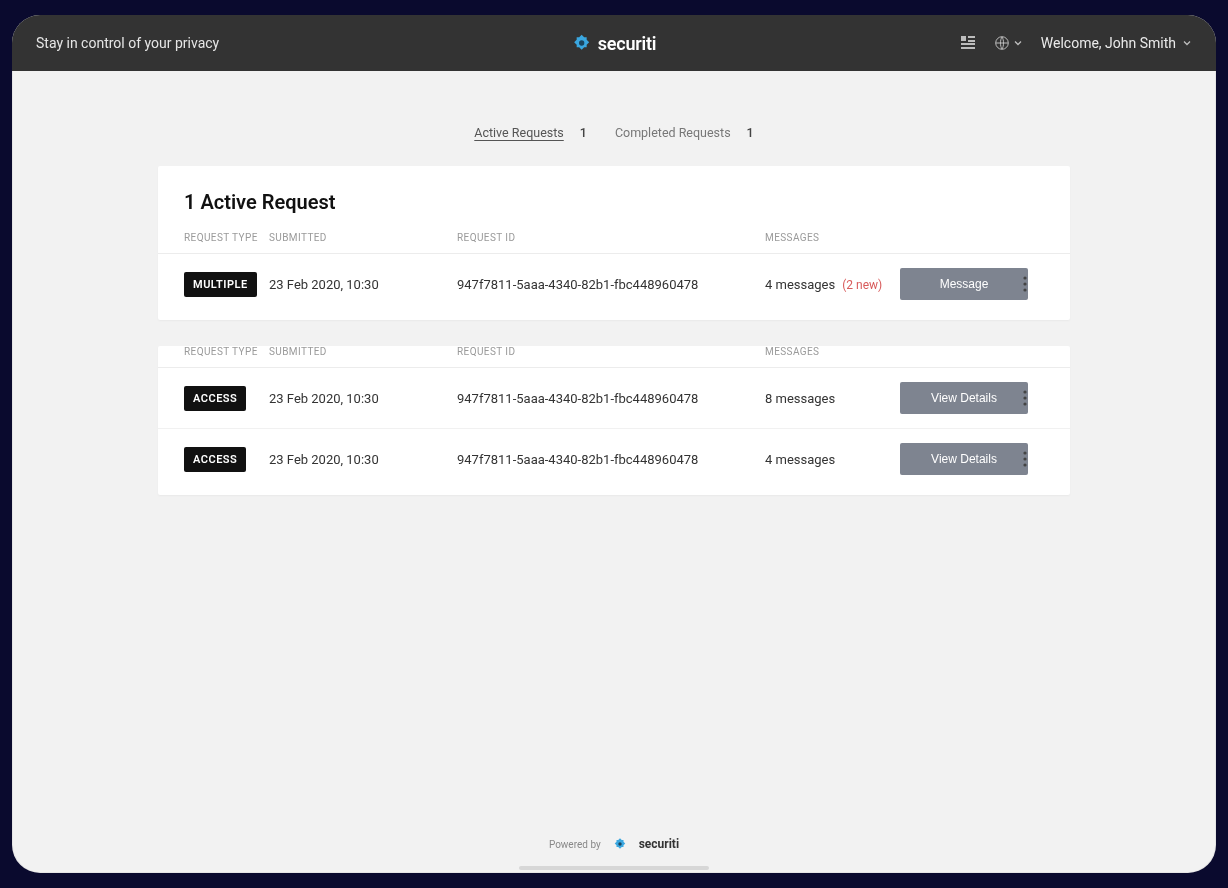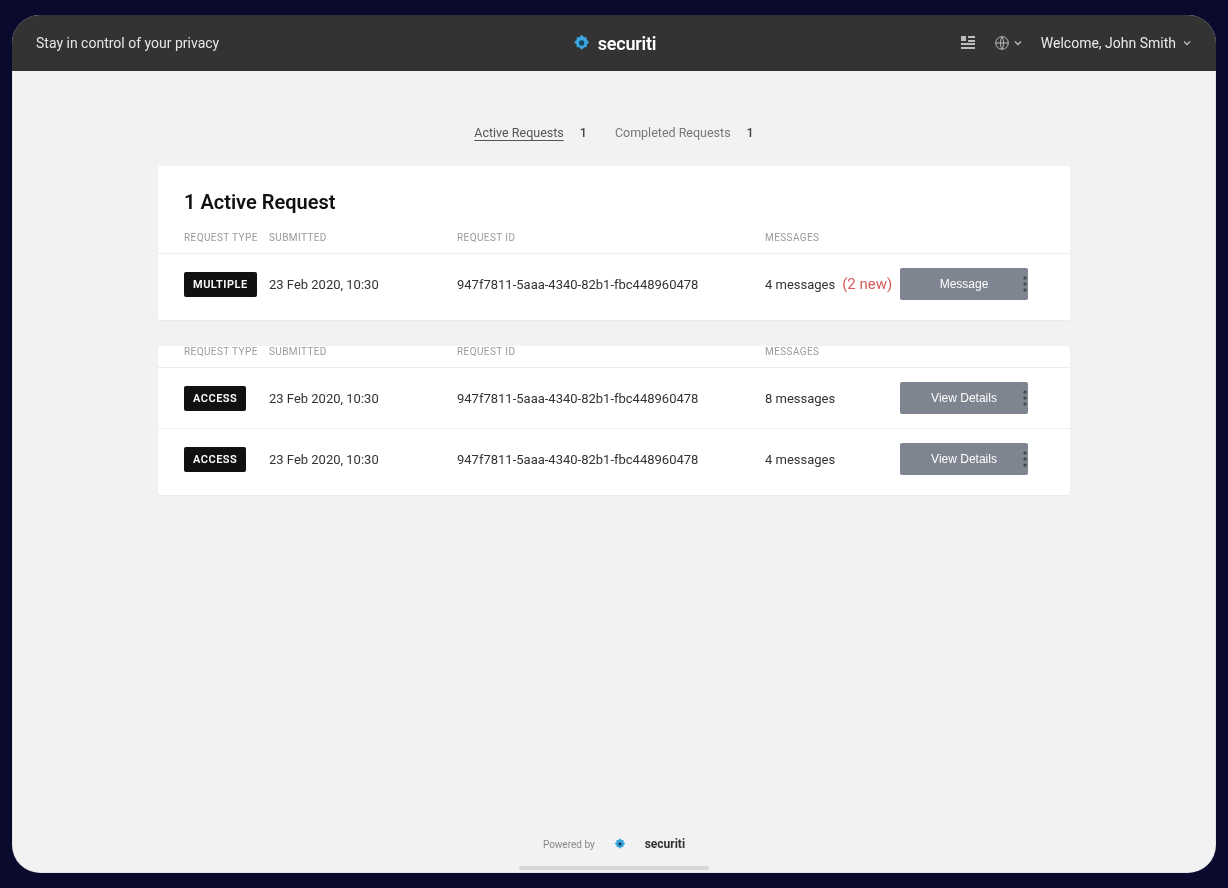--- a/index.html
+++ b/index.html
@@ -154,21 +154,21 @@
     border-radius: 2px;
     width: fit-content;
   }
   .msg-cell {
     display: flex;
     gap: 7px;
     align-items: baseline;
   }
   .msg-new {
     color: #d85b5b;
-    font-size: 15px;
+    font-size: 12px;
   }
   .action-btn {
     background: #7e8490;
     color: #fff;
     border: none;
     font-size: 12px;
     padding: 9px 0;
     width: 128px;
     border-radius: 2px;
     cursor: pointer;
@@ -183,21 +183,21 @@
     width: 30px;
   }
   .footer {
     position: absolute;
     bottom: 22px;
     left: 0;
     right: 0;
     display: flex;
     justify-content: center;
     align-items: center;
-    gap: 18px;
+    gap: 12px;
     font-size: 10px;
     color: #888;
   }
   .footer .logo-mark { width: 14px; height: 14px; }
   .footer-brand {
     font-size: 12px;
     font-weight: 700;
     color: #333;
   }
   .home-indicator {

